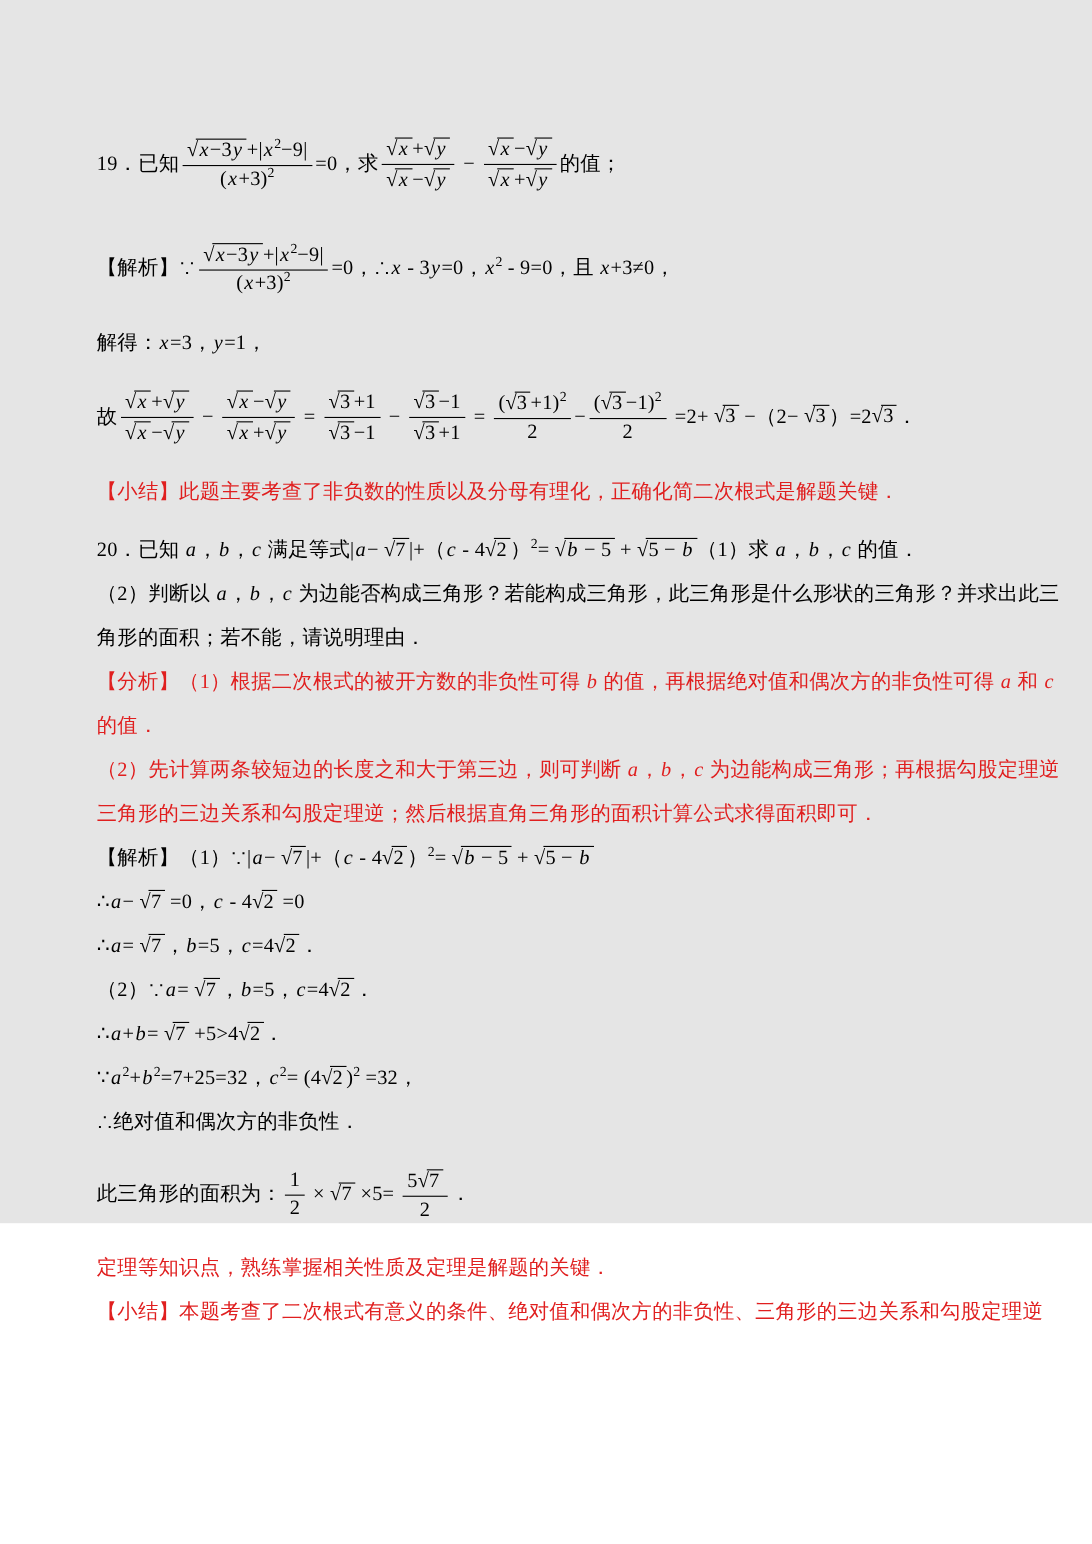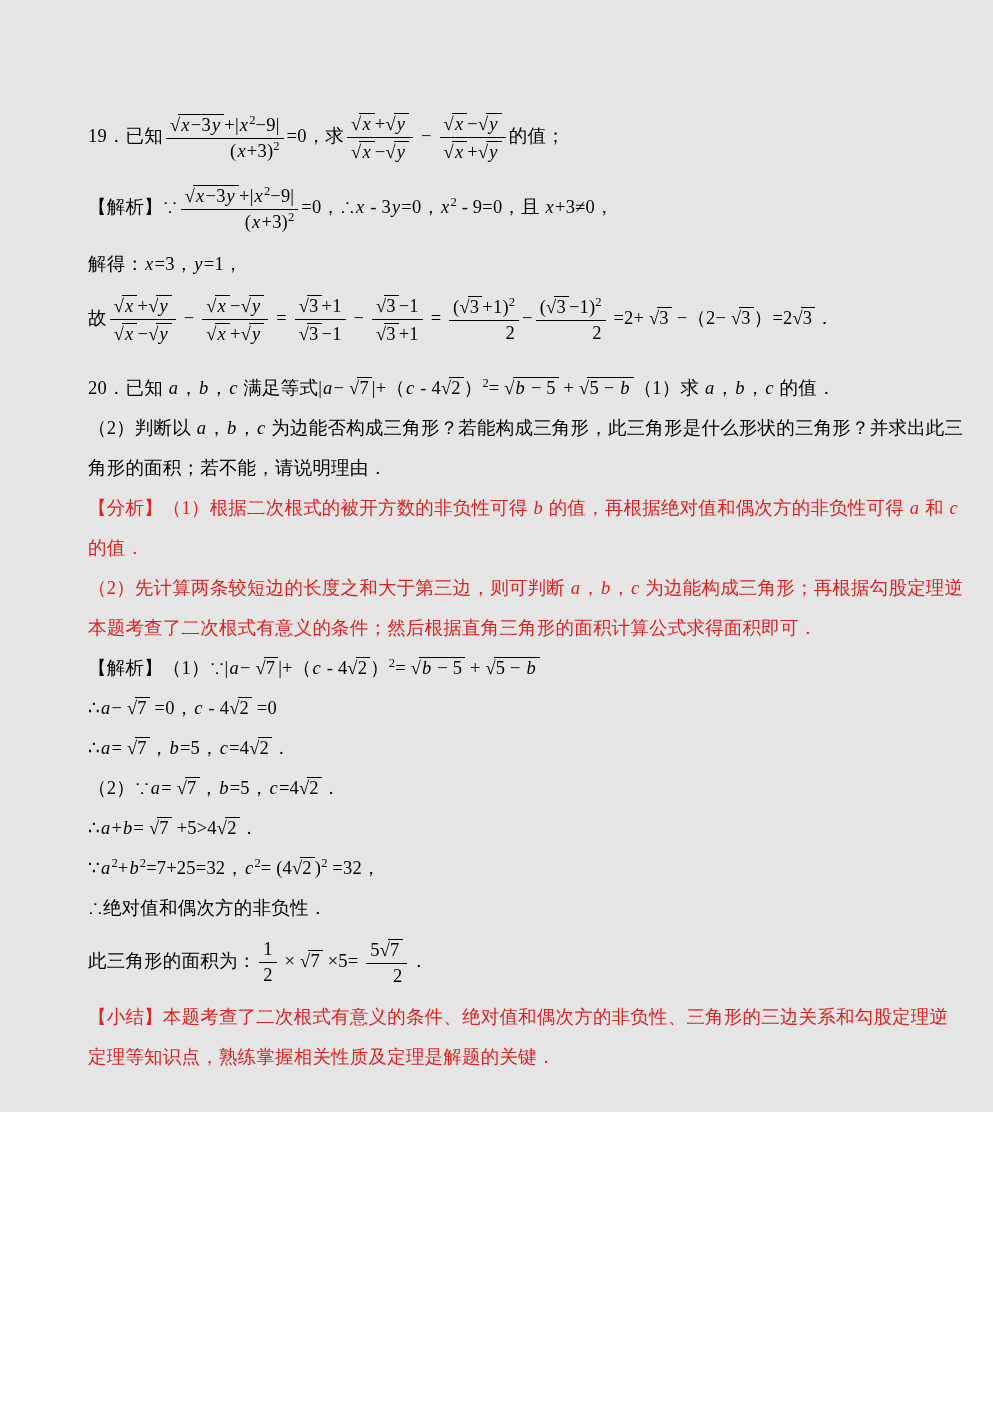--- a/index.html
+++ b/index.html
@@ -17,22 +17,22 @@
     line-height:24px;
     min-height:24px;
     white-space:nowrap;
     letter-spacing:0.2px;
   }
   .red{color:#e01f1f;}
   
   .v{font-style:italic;padding:0 1px;}
   
   .frac{
-    display:inline-block;vertical-align:middle;text-align:right;
-    margin:2px 3px;line-height:1.05;
+    display:inline-block;vertical-align:middle;text-align:center;
+    margin:14px 3px;line-height:1.05;
   }
   .frac .num{display:block;padding:1px 4px 3px;border-bottom:1.7px solid currentColor;}
   .frac .den{display:block;padding:3px 4px 1px;}
   
   .sqrt{display:inline-block;white-space:nowrap;line-height:1;}
   .sqrt .rs{display:inline-block;}
   .sqrt .rad{
     display:inline-block;border-top:1.7px solid currentColor;
     margin-left:-2px;padding:1px 3px 0 2px;
   }
@@ -41,34 +41,35 @@
 </head>
 <body>
 
 <div class="page">
   <div class="content" id="doc-content">
       <div class="section">
         <div class="line">19．已知<span class="frac"><span class="num"><span class="sqrt"><span class="rs">√</span><span class="rad"><span class="v">x</span>−3<span class="v">y</span></span></span>+|<span class="v">x</span><sup>2</sup>−9|</span><span class="den">(<span class="v">x</span>+3)<sup>2</sup></span></span>=0，求<span class="frac"><span class="num"><span class="sqrt"><span class="rs">√</span><span class="rad"><span class="v">x</span></span></span>+<span class="sqrt"><span class="rs">√</span><span class="rad"><span class="v">y</span></span></span></span><span class="den"><span class="sqrt"><span class="rs">√</span><span class="rad"><span class="v">x</span></span></span>−<span class="sqrt"><span class="rs">√</span><span class="rad"><span class="v">y</span></span></span></span></span> − <span class="frac"><span class="num"><span class="sqrt"><span class="rs">√</span><span class="rad"><span class="v">x</span></span></span>−<span class="sqrt"><span class="rs">√</span><span class="rad"><span class="v">y</span></span></span></span><span class="den"><span class="sqrt"><span class="rs">√</span><span class="rad"><span class="v">x</span></span></span>+<span class="sqrt"><span class="rs">√</span><span class="rad"><span class="v">y</span></span></span></span></span>的值；</div>
         <div class="line">【解析】∵<span class="frac"><span class="num"><span class="sqrt"><span class="rs">√</span><span class="rad"><span class="v">x</span>−3<span class="v">y</span></span></span>+|<span class="v">x</span><sup>2</sup>−9|</span><span class="den">(<span class="v">x</span>+3)<sup>2</sup></span></span>=0，∴<span class="v">x</span> - 3<span class="v">y</span>=0，<span class="v">x</span><sup>2</sup> - 9=0，且 <span class="v">x</span>+3≠0，</div>
         <div class="line">解得：<span class="v">x</span>=3，<span class="v">y</span>=1，</div>
         <div class="line">故<span class="frac"><span class="num"><span class="sqrt"><span class="rs">√</span><span class="rad"><span class="v">x</span></span></span>+<span class="sqrt"><span class="rs">√</span><span class="rad"><span class="v">y</span></span></span></span><span class="den"><span class="sqrt"><span class="rs">√</span><span class="rad"><span class="v">x</span></span></span>−<span class="sqrt"><span class="rs">√</span><span class="rad"><span class="v">y</span></span></span></span></span> − <span class="frac"><span class="num"><span class="sqrt"><span class="rs">√</span><span class="rad"><span class="v">x</span></span></span>−<span class="sqrt"><span class="rs">√</span><span class="rad"><span class="v">y</span></span></span></span><span class="den"><span class="sqrt"><span class="rs">√</span><span class="rad"><span class="v">x</span></span></span>+<span class="sqrt"><span class="rs">√</span><span class="rad"><span class="v">y</span></span></span></span></span> = <span class="frac"><span class="num"><span class="sqrt"><span class="rs">√</span><span class="rad">3</span></span>+1</span><span class="den"><span class="sqrt"><span class="rs">√</span><span class="rad">3</span></span>−1</span></span> − <span class="frac"><span class="num"><span class="sqrt"><span class="rs">√</span><span class="rad">3</span></span>−1</span><span class="den"><span class="sqrt"><span class="rs">√</span><span class="rad">3</span></span>+1</span></span> = <span class="frac"><span class="num">(<span class="sqrt"><span class="rs">√</span><span class="rad">3</span></span>+1)<sup>2</sup></span><span class="den">2</span></span>−<span class="frac"><span class="num">(<span class="sqrt"><span class="rs">√</span><span class="rad">3</span></span>−1)<sup>2</sup></span><span class="den">2</span></span> =2+ <span class="sqrt"><span class="rs">√</span><span class="rad">3</span></span> −（2− <span class="sqrt"><span class="rs">√</span><span class="rad">3</span></span>）=2<span class="sqrt"><span class="rs">√</span><span class="rad">3</span></span>．</div>
+        <div class="line red">【小结】此题主要考查了非负数的性质以及分母有理化，正确化简二次根式是解题关键．</div>
       </div>
       <div class="section">
         <div class="line">20．已知 <span class="v">a</span>，<span class="v">b</span>，<span class="v">c</span> 满足等式|<span class="v">a</span>− <span class="sqrt"><span class="rs">√</span><span class="rad">7</span></span>|+（<span class="v">c</span> - 4<span class="sqrt"><span class="rs">√</span><span class="rad">2</span></span>）<sup>2</sup>= <span class="sqrt"><span class="rs">√</span><span class="rad"><span class="v">b</span> − 5</span></span> + <span class="sqrt"><span class="rs">√</span><span class="rad">5 − <span class="v">b</span></span></span>（1）求 <span class="v">a</span>，<span class="v">b</span>，<span class="v">c</span> 的值．</div>
         <div class="line">（2）判断以 <span class="v">a</span>，<span class="v">b</span>，<span class="v">c</span> 为边能否构成三角形？若能构成三角形，此三角形是什么形状的三角形？并求出此三</div>
         <div class="line">角形的面积；若不能，请说明理由．</div>
         <div class="line red">【分析】（1）根据二次根式的被开方数的非负性可得 <span class="v">b</span> 的值，再根据绝对值和偶次方的非负性可得 <span class="v">a</span> 和 <span class="v">c</span></div>
         <div class="line red">的值．</div>
         <div class="line red">（2）先计算两条较短边的长度之和大于第三边，则可判断 <span class="v">a</span>，<span class="v">b</span>，<span class="v">c</span> 为边能构成三角形；再根据勾股定理逆</div>
-        <div class="line red">本题考查了二次根式有意义的条件；然后根据直角三角形的面积计算公式求得面积即可．</div>
+        <div class="line red">三角形的三边关系和勾股定理逆；然后根据直角三角形的面积计算公式求得面积即可．</div>
         <div class="line">【解析】（1）∵|<span class="v">a</span>− <span class="sqrt"><span class="rs">√</span><span class="rad">7</span></span>|+（<span class="v">c</span> - 4<span class="sqrt"><span class="rs">√</span><span class="rad">2</span></span>）<sup>2</sup>= <span class="sqrt"><span class="rs">√</span><span class="rad"><span class="v">b</span> − 5</span></span> + <span class="sqrt"><span class="rs">√</span><span class="rad">5 − <span class="v">b</span></span></span></div>
         <div class="line">∴<span class="v">a</span>− <span class="sqrt"><span class="rs">√</span><span class="rad">7</span></span> =0，<span class="v">c</span> - 4<span class="sqrt"><span class="rs">√</span><span class="rad">2</span></span> =0</div>
         <div class="line">∴<span class="v">a</span>= <span class="sqrt"><span class="rs">√</span><span class="rad">7</span></span>，<span class="v">b</span>=5，<span class="v">c</span>=4<span class="sqrt"><span class="rs">√</span><span class="rad">2</span></span>．</div>
         <div class="line">（2）∵<span class="v">a</span>= <span class="sqrt"><span class="rs">√</span><span class="rad">7</span></span>，<span class="v">b</span>=5，<span class="v">c</span>=4<span class="sqrt"><span class="rs">√</span><span class="rad">2</span></span>．</div>
         <div class="line">∴<span class="v">a</span>+<span class="v">b</span>= <span class="sqrt"><span class="rs">√</span><span class="rad">7</span></span> +5&gt;4<span class="sqrt"><span class="rs">√</span><span class="rad">2</span></span>．</div>
         <div class="line">∵<span class="v">a</span><sup>2</sup>+<span class="v">b</span><sup>2</sup>=7+25=32，<span class="v">c</span><sup>2</sup>= (4<span class="sqrt"><span class="rs">√</span><span class="rad">2</span></span>)<sup>2</sup> =32，</div>
         <div class="line">∴绝对值和偶次方的非负性．</div>
         <div class="line">此三角形的面积为：<span class="frac"><span class="num">1</span><span class="den">2</span></span> × <span class="sqrt"><span class="rs">√</span><span class="rad">7</span></span> ×5= <span class="frac"><span class="num">5<span class="sqrt"><span class="rs">√</span><span class="rad">7</span></span></span><span class="den">2</span></span>．</div>
+        <div class="line red">定理等知识点，熟练掌握相关性质及定理是解题的关键．</div>
         <div class="line red">【小结】本题考查了二次根式有意义的条件、绝对值和偶次方的非负性、三角形的三边关系和勾股定理逆</div>
-        <div class="line red">定理等知识点，熟练掌握相关性质及定理是解题的关键．</div>
       </div>
     </div>
 </div>
 
 </body></html>

